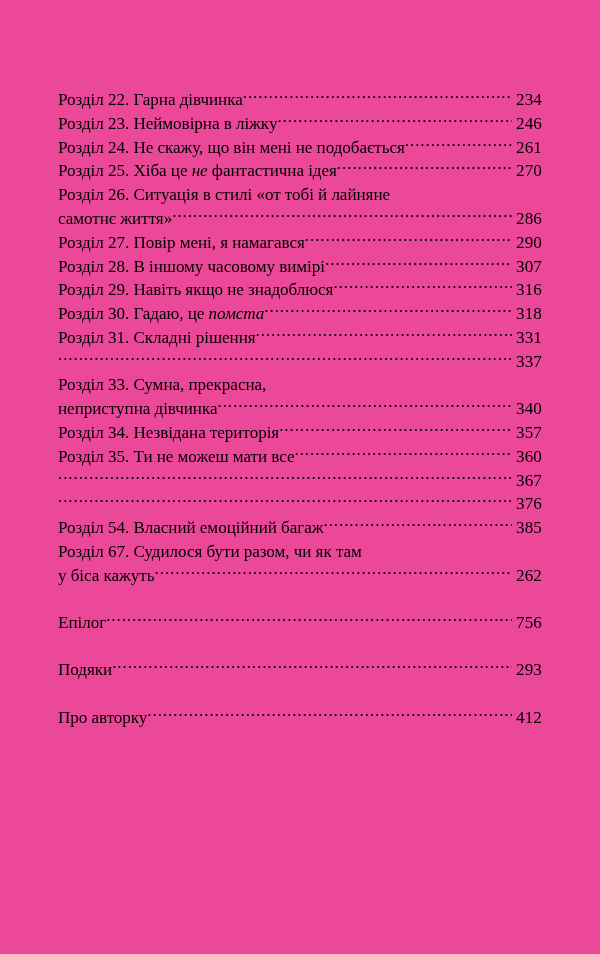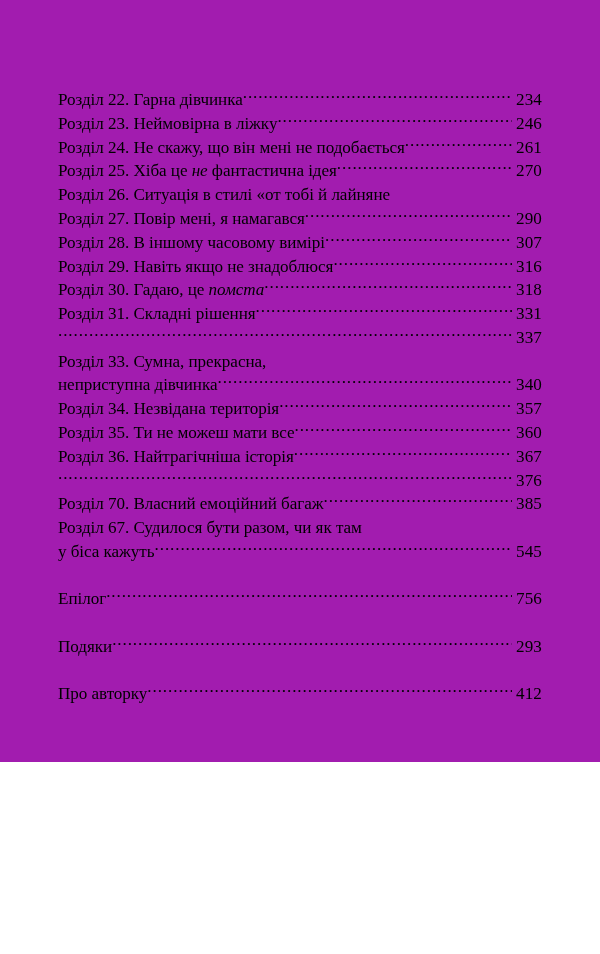--- a/index.html
+++ b/index.html
@@ -12,22 +12,22 @@
     height: 954px;
     background: #ffffff;
     font-family: "Liberation Serif", "DejaVu Serif", serif;
     color: #000000;
     overflow: hidden;
   }
 
   .page {
     position: relative;
     width: 600px;
-    height: 762px;
-    background: #a21caf;
+    height: 954px;
+    background: #ec4899;
     box-sizing: border-box;
   }
 
   .toc {
     position: absolute;
     left: 58px;
     top: 88px;
     width: 484px;
   }
 
@@ -129,20 +129,25 @@
           <div class="toc-line gap">
             <span class="title">Розділ 25. Хіба це <em>не</em> фантастична ідея</span>
             <span class="leader"></span>
             <span class="pageno">270</span>
           </div>
         </div>
         <div class="entry">
           <div class="toc-line nolead">
             <span class="title">Розділ 26. Ситуація в стилі «от тобі й лайняне</span>
           </div>
+          <div class="toc-line">
+            <span class="title">самотнє життя»</span>
+            <span class="leader"></span>
+            <span class="pageno">286</span>
+          </div>
         </div>
         <div class="entry">
           <div class="toc-line gap">
             <span class="title">Розділ 27. Повір мені, я намагався</span>
             <span class="leader"></span>
             <span class="pageno">290</span>
           </div>
         </div>
         <div class="entry">
           <div class="toc-line">
@@ -197,46 +202,45 @@
         </div>
         <div class="entry">
           <div class="toc-line gap">
             <span class="title">Розділ 35. Ти не можеш мати все</span>
             <span class="leader"></span>
             <span class="pageno">360</span>
           </div>
         </div>
         <div class="entry">
           <div class="toc-line gap">
-            <span class="title">Розділ 36. Найтрагічніша історія</span>
             <span class="leader"></span>
             <span class="pageno">367</span>
           </div>
         </div>
         <div class="entry">
           <div class="toc-line gap">
             <span class="leader"></span>
             <span class="pageno">376</span>
           </div>
         </div>
         <div class="entry">
           <div class="toc-line gap">
-            <span class="title">Розділ 70. Власний емоційний багаж</span>
+            <span class="title">Розділ 54. Власний емоційний багаж</span>
             <span class="leader"></span>
             <span class="pageno">385</span>
           </div>
         </div>
         <div class="entry">
           <div class="toc-line nolead">
             <span class="title">Розділ 67. Судилося бути разом, чи як там</span>
           </div>
           <div class="toc-line gap">
             <span class="title">у біса кажуть</span>
             <span class="leader"></span>
-            <span class="pageno">545</span>
+            <span class="pageno">262</span>
           </div>
         </div>
       </div>
     <div class="toc backmatter-host" style="position:static;width:100%;">
       <div class="backmatter">
           <div class="entry">
             <div class="toc-line">
               <span class="title">Епілог</span>
               <span class="leader"></span>
               <span class="pageno">756</span>

